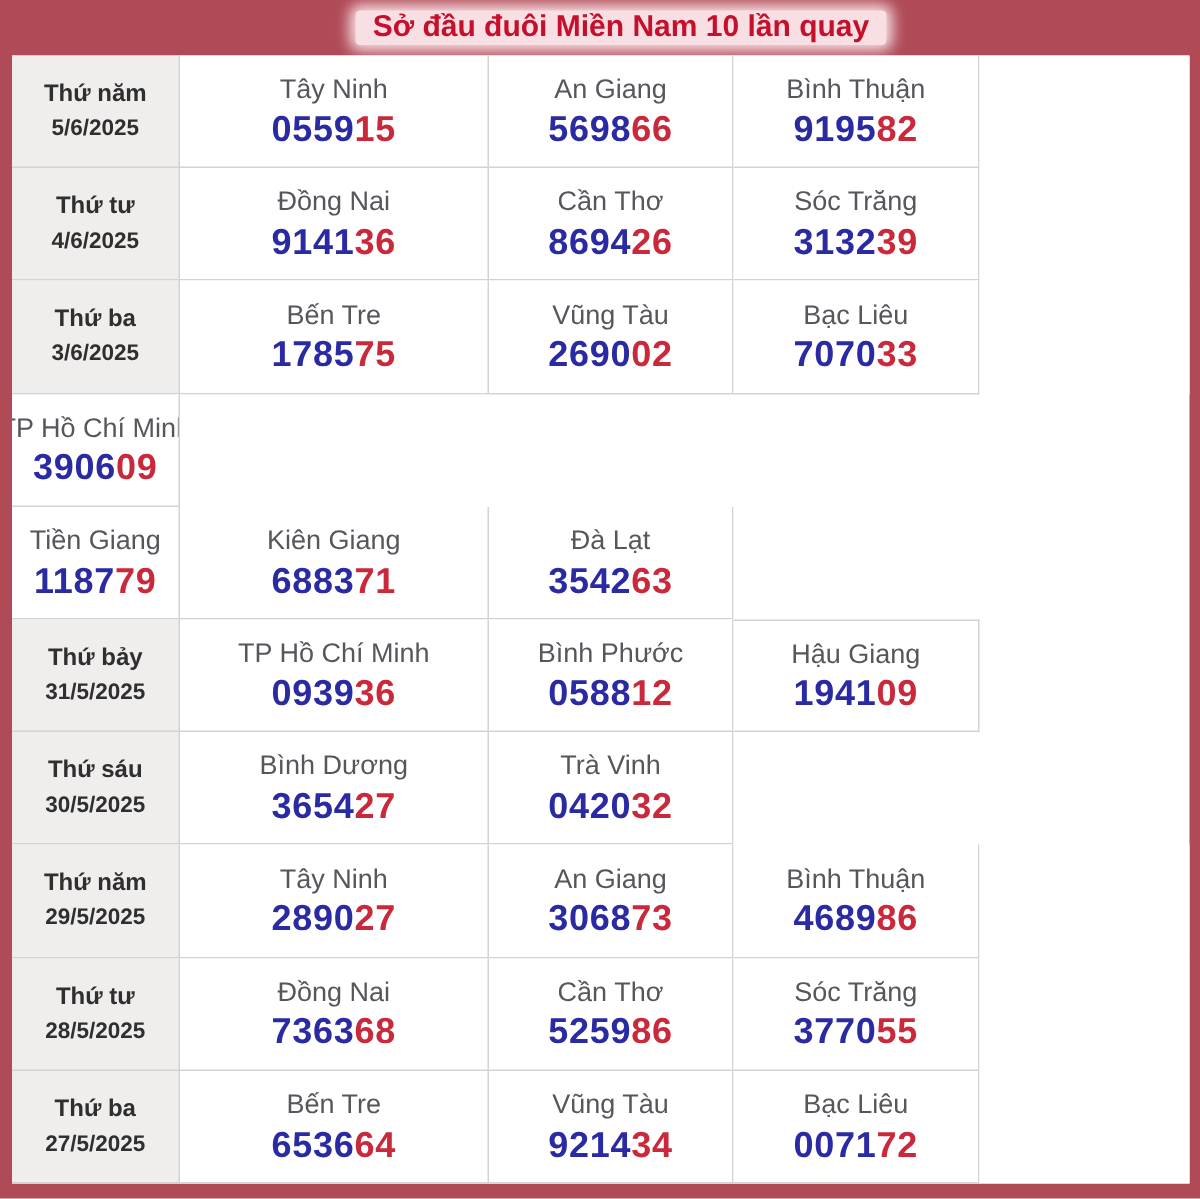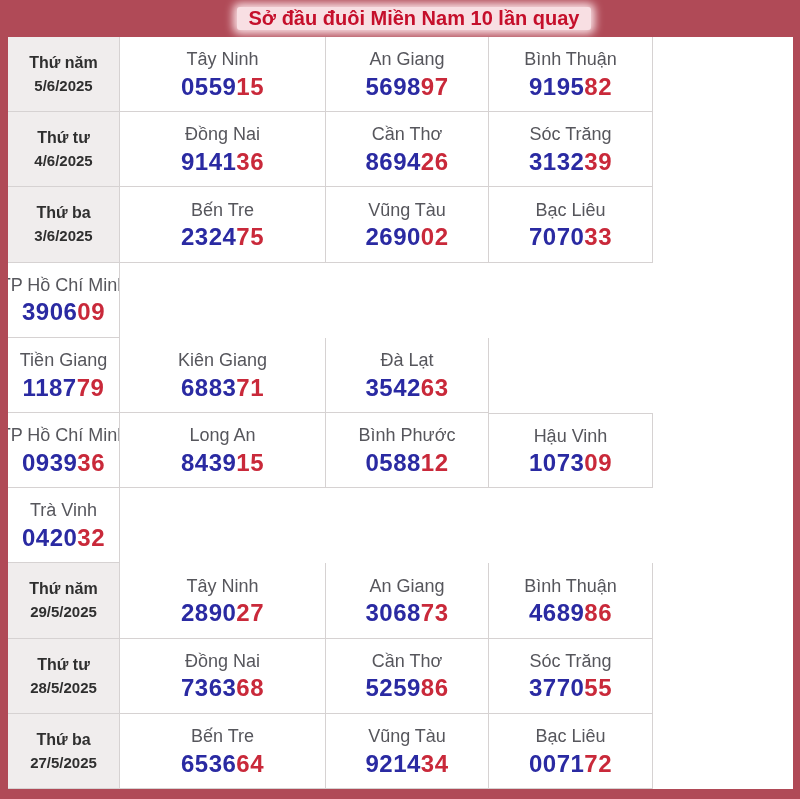--- a/index.html
+++ b/index.html
@@ -101,21 +101,21 @@
         <div class="cell date-cell">
           <div class="day">Thứ năm</div>
           <div class="date">5/6/2025</div>
         </div>
         <div class="cell prov-cell">
           <div class="prov-name">Tây Ninh</div>
           <div class="num"><span class="head">0559</span><span class="tail">15</span></div>
         </div>
         <div class="cell prov-cell">
           <div class="prov-name">An Giang</div>
-          <div class="num"><span class="head">5698</span><span class="tail">97</span></div>
+          <div class="num"><span class="head">5698</span><span class="tail">66</span></div>
         </div>
         <div class="cell prov-cell">
           <div class="prov-name">Bình Thuận</div>
           <div class="num"><span class="head">9195</span><span class="tail">82</span></div>
         </div>
         <div class="cell empty-cell"></div>
       </div>
       <div class="row">
         <div class="cell date-cell">
           <div class="day">Thứ tư</div>
@@ -135,21 +135,21 @@
         </div>
         <div class="cell empty-cell"></div>
       </div>
       <div class="row">
         <div class="cell date-cell">
           <div class="day">Thứ ba</div>
           <div class="date">3/6/2025</div>
         </div>
         <div class="cell prov-cell">
           <div class="prov-name">Bến Tre</div>
-          <div class="num"><span class="head">2324</span><span class="tail">75</span></div>
+          <div class="num"><span class="head">1785</span><span class="tail">75</span></div>
         </div>
         <div class="cell prov-cell">
           <div class="prov-name">Vũng Tàu</div>
           <div class="num"><span class="head">2690</span><span class="tail">02</span></div>
         </div>
         <div class="cell prov-cell">
           <div class="prov-name">Bạc Liêu</div>
           <div class="num"><span class="head">7070</span><span class="tail">33</span></div>
         </div>
         <div class="cell empty-cell"></div>
@@ -170,38 +170,46 @@
           <div class="prov-name">Kiên Giang</div>
           <div class="num"><span class="head">6883</span><span class="tail">71</span></div>
         </div>
         <div class="cell prov-cell">
           <div class="prov-name">Đà Lạt</div>
           <div class="num"><span class="head">3542</span><span class="tail">63</span></div>
         </div>
         <div class="cell empty-cell"></div>
       </div>
       <div class="row">
+        <div class="cell date-cell">
+          <div class="day">Thứ bảy</div>
+          <div class="date">31/5/2025</div>
+        </div>
         <div class="cell prov-cell">
           <div class="prov-name">TP Hồ Chí Minh</div>
           <div class="num"><span class="head">0939</span><span class="tail">36</span></div>
         </div>
         <div class="cell prov-cell">
-          <div class="prov-name">Long An</div>
-          <div class="num"><span class="head">8439</span><span class="tail">15</span></div>
-        </div>
-        <div class="cell prov-cell">
           <div class="prov-name">Bình Phước</div>
           <div class="num"><span class="head">0588</span><span class="tail">12</span></div>
         </div>
         <div class="cell prov-cell fourth">
-          <div class="prov-name">Hậu Vinh</div>
-          <div class="num"><span class="head">1073</span><span class="tail">09</span></div>
-        </div>
-      </div>
-      <div class="row">
+          <div class="prov-name">Hậu Giang</div>
+          <div class="num"><span class="head">1941</span><span class="tail">09</span></div>
+        </div>
+      </div>
+      <div class="row">
+        <div class="cell date-cell">
+          <div class="day">Thứ sáu</div>
+          <div class="date">30/5/2025</div>
+        </div>
+        <div class="cell prov-cell">
+          <div class="prov-name">Bình Dương</div>
+          <div class="num"><span class="head">3654</span><span class="tail">27</span></div>
+        </div>
         <div class="cell prov-cell">
           <div class="prov-name">Trà Vinh</div>
           <div class="num"><span class="head">0420</span><span class="tail">32</span></div>
         </div>
         <div class="cell empty-cell"></div>
       </div>
       <div class="row">
         <div class="cell date-cell">
           <div class="day">Thứ năm</div>
           <div class="date">29/5/2025</div>

